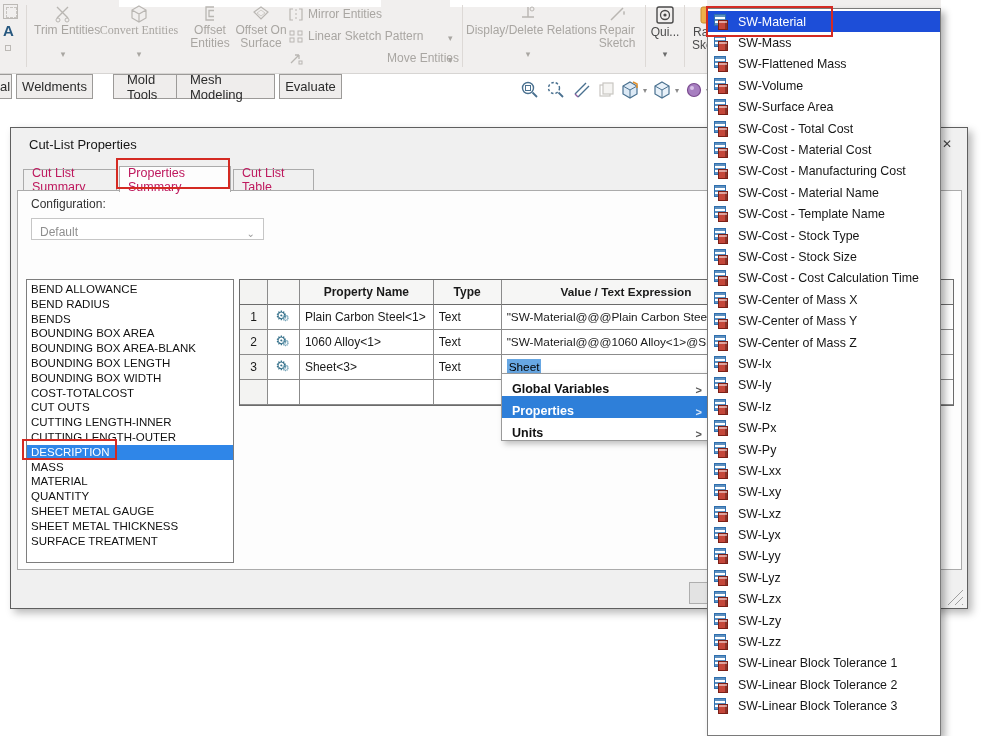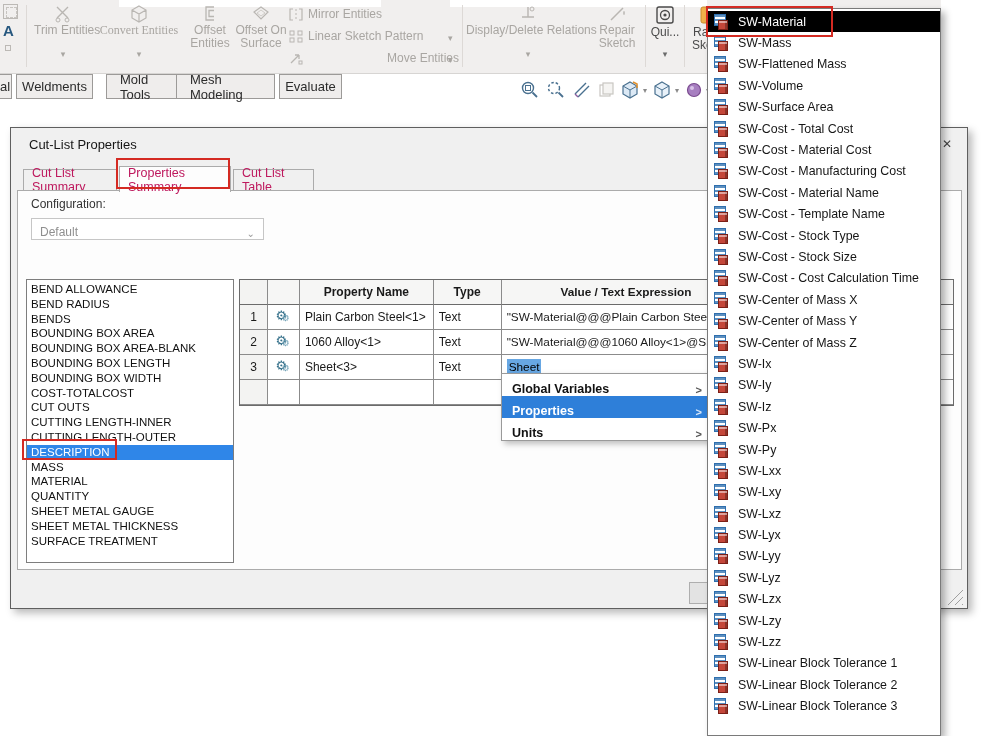--- a/index.html
+++ b/index.html
@@ -84,21 +84,21 @@
   #dlg-footer-btn { left:678px; top:454px; width:74px; height:22px; background:#e3e3e3; border:1px solid #aeaeae; }
   #dlg-grip { left:934px; top:459px; width:18px; height:18px;
     background:repeating-linear-gradient(315deg,#9f9f9f 0 1px,transparent 1px 5px);
     clip-path:polygon(100% 0,100% 100%,0 100%); }
 
   
   #dropdown { left:707px; top:8px; width:234px; height:728px; background:#fff; border:1px solid #7a7a7a;
     box-shadow:4px 4px 7px rgba(0,0,0,.3); z-index:30; padding-top:2px; overflow:hidden; }
   .dd-item { height:21.4px; display:flex; align-items:center; gap:8px; padding-left:6px;
     font-size:12.4px; color:#161616; white-space:nowrap; }
-  .dd-item.sel { background:#000000; color:#fff; }
+  .dd-item.sel { background:#1d4ed8; color:#fff; }
   .prop-icon { position:relative; width:16px; height:16px; flex:0 0 16px; }
   .pi-doc { position:absolute; left:0; top:0; width:12px; height:12px; border:1px solid #2f6fae; background:#fff;
     background-image:repeating-linear-gradient(to bottom,#5b8fc0 0 2px,#fff 2px 4px); }
   .pi-cube { position:absolute; left:4px; bottom:0; width:10px; height:10px; background:#c4473a; border:1px solid #7c1f16;
     box-shadow:inset 0 2px 0 rgba(255,255,255,.5), inset -2px 0 0 rgba(0,0,0,.28); }
 
   
   .redbox { border:2px solid #d42a22; background:transparent; z-index:40; }
 
   #white-right { left:941px; top:0; width:40px; height:127px; background:#fff; z-index:5; }
@@ -220,21 +220,21 @@
       <path d="M12 4 L8 12 L11 12 L9 19 L15 10 L12 10 Z" fill="#cc2222"></path>
     </svg>
     <div class="rbtn-label en">Rap...</div>
     <div class="rbtn-label en">Sket...</div>
   </div>
 </div>
 
 <div id="ribbon-tabs" class="abs">
     <div class="rtab partial" style="left: -2px; width: 14px;">al</div>
     <div class="rtab" style="left: 16px; width: 77px;">Weldments</div>
-    <div class="rtab" style="left: 106px; width: 75px;">Mold Tools</div>
+    <div class="rtab" style="left: 113px; width: 75px;">Mold Tools</div>
     <div class="rtab" style="left: 176px; width: 99px;">Mesh Modeling</div>
     <div class="rtab" style="left: 279px; width: 63px;">Evaluate</div>
   </div>
 
 <div class="abs hud" style="left:520px;">
   <svg width="20" height="20" viewBox="0 0 20 20">
       <circle cx="8" cy="8" r="5.5" stroke="#49708f" stroke-width="1.4" fill="none"></circle>
       <path d="M12.5 12.5 L17 17" stroke="#49708f" stroke-width="1.8"></path>
       <rect x="5.5" y="5.5" width="5" height="5" stroke="#49708f" stroke-width="1" fill="none"></rect>
     </svg>

